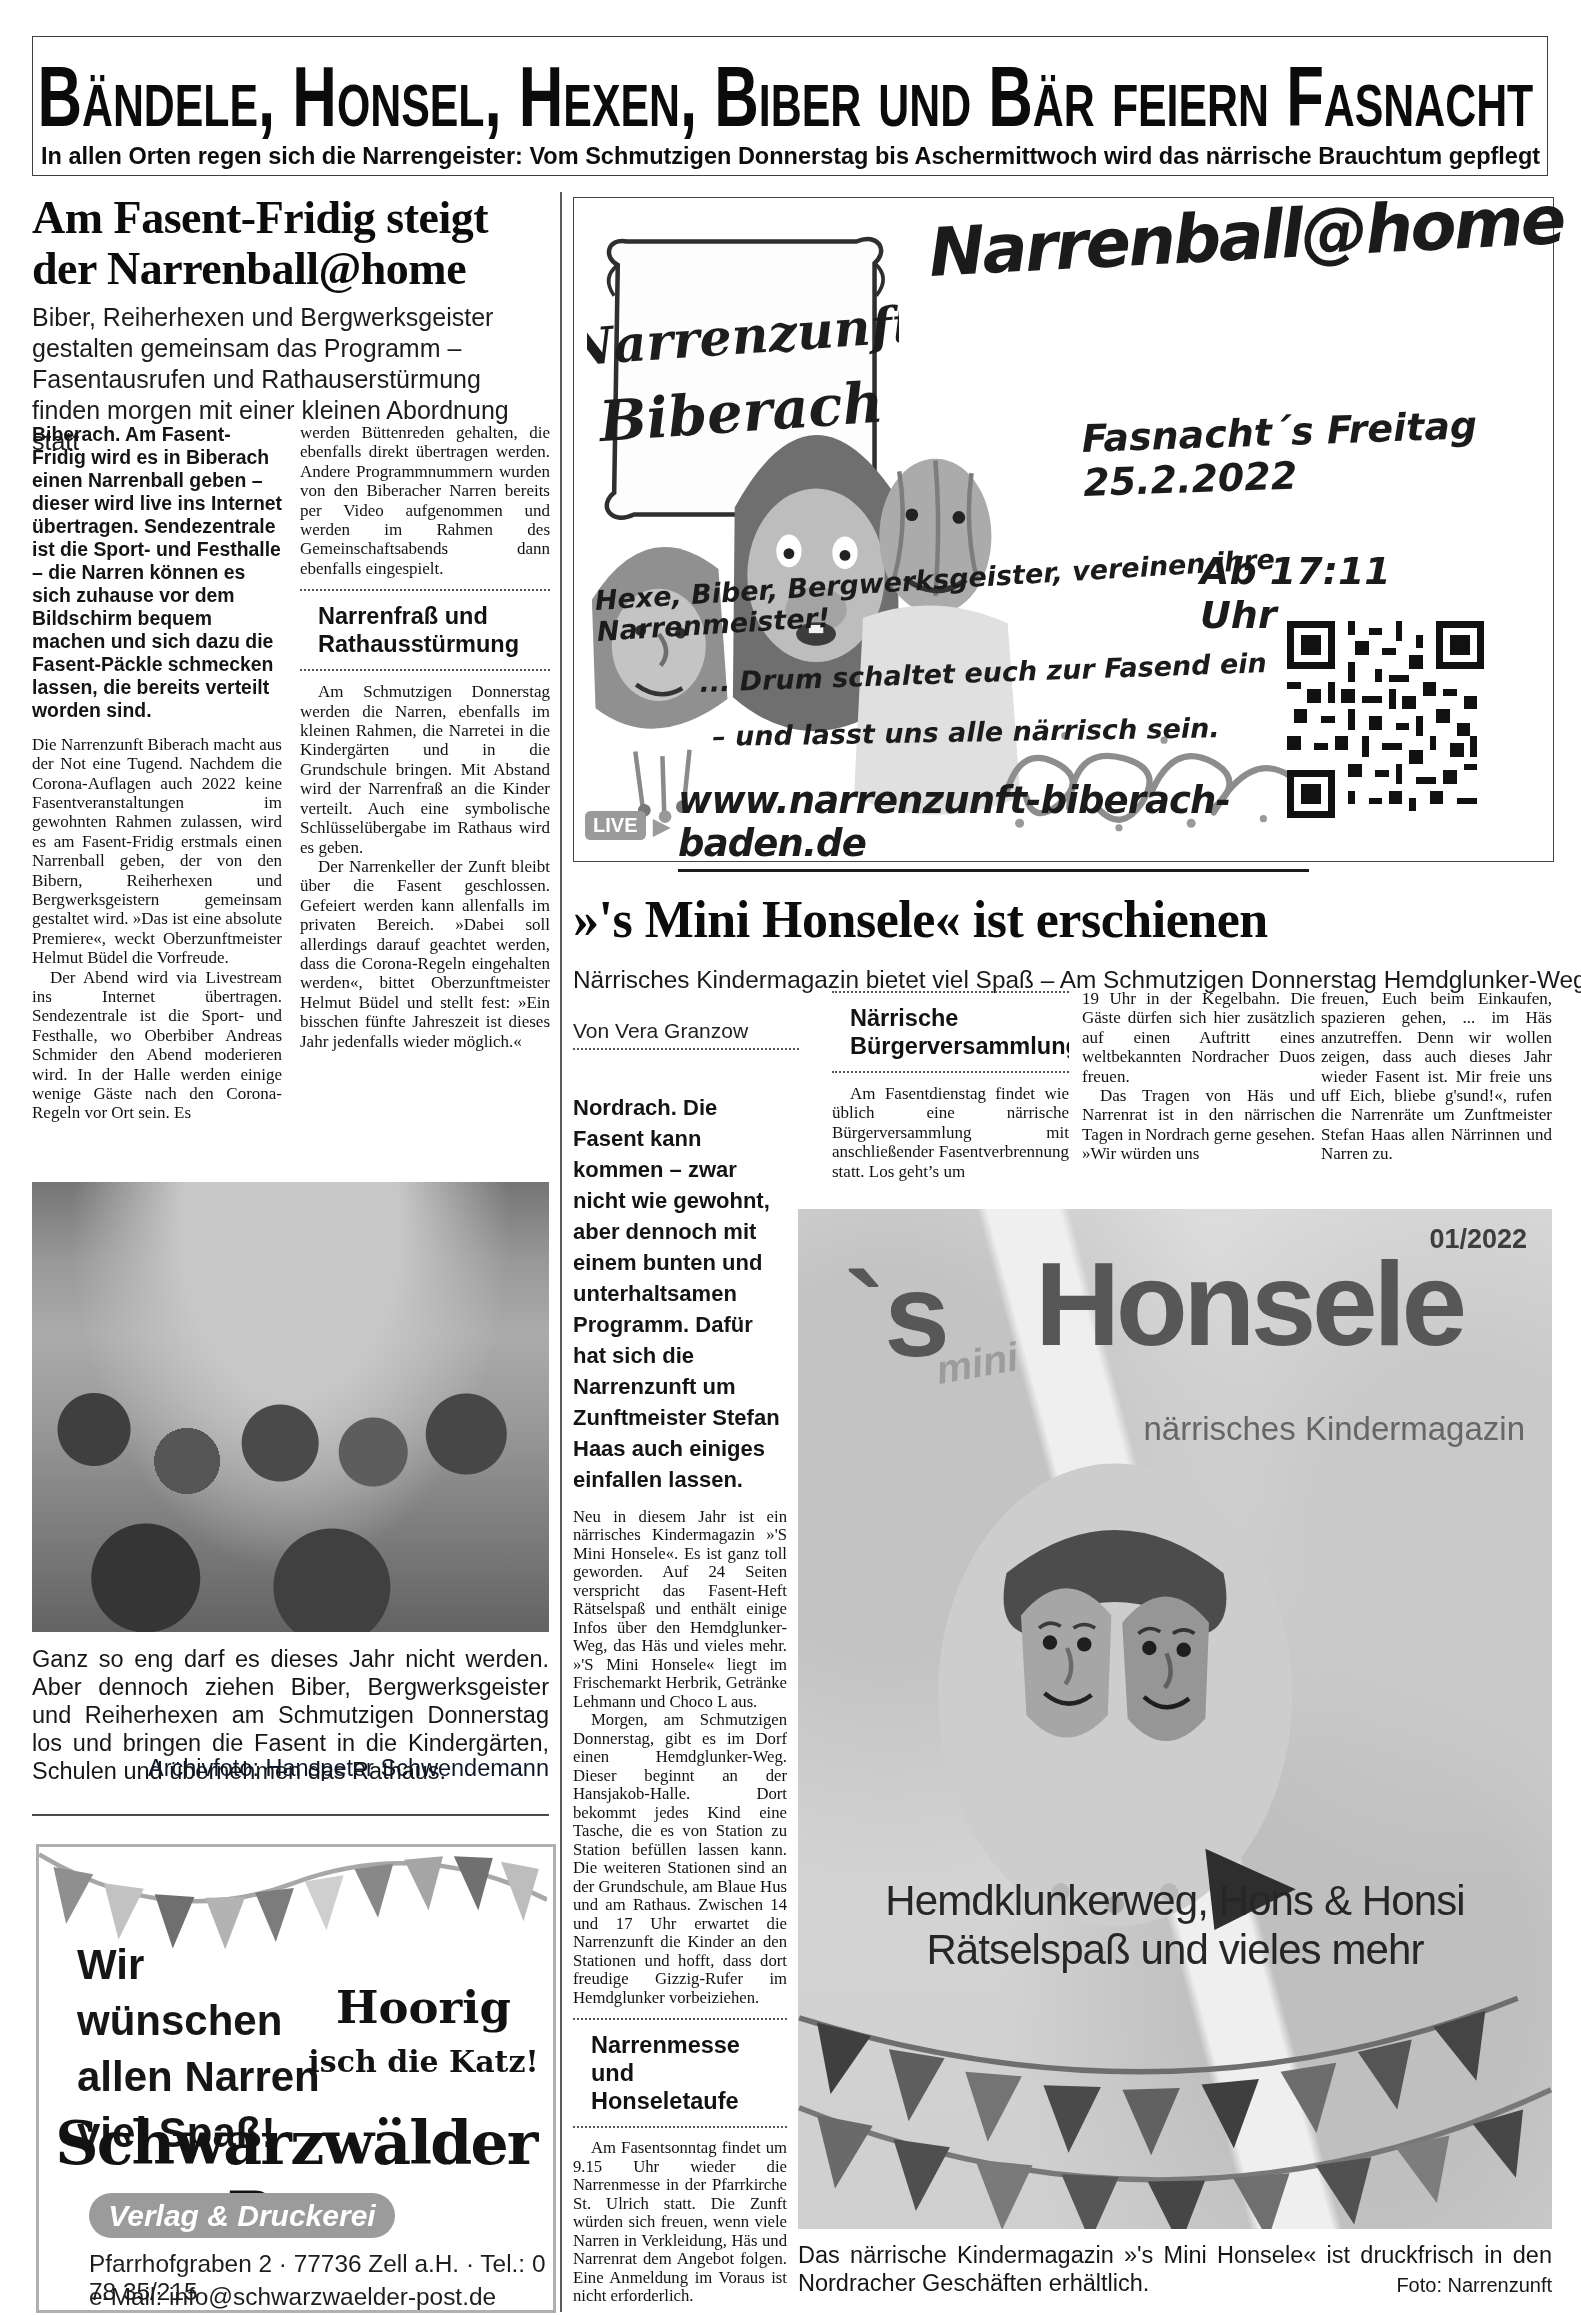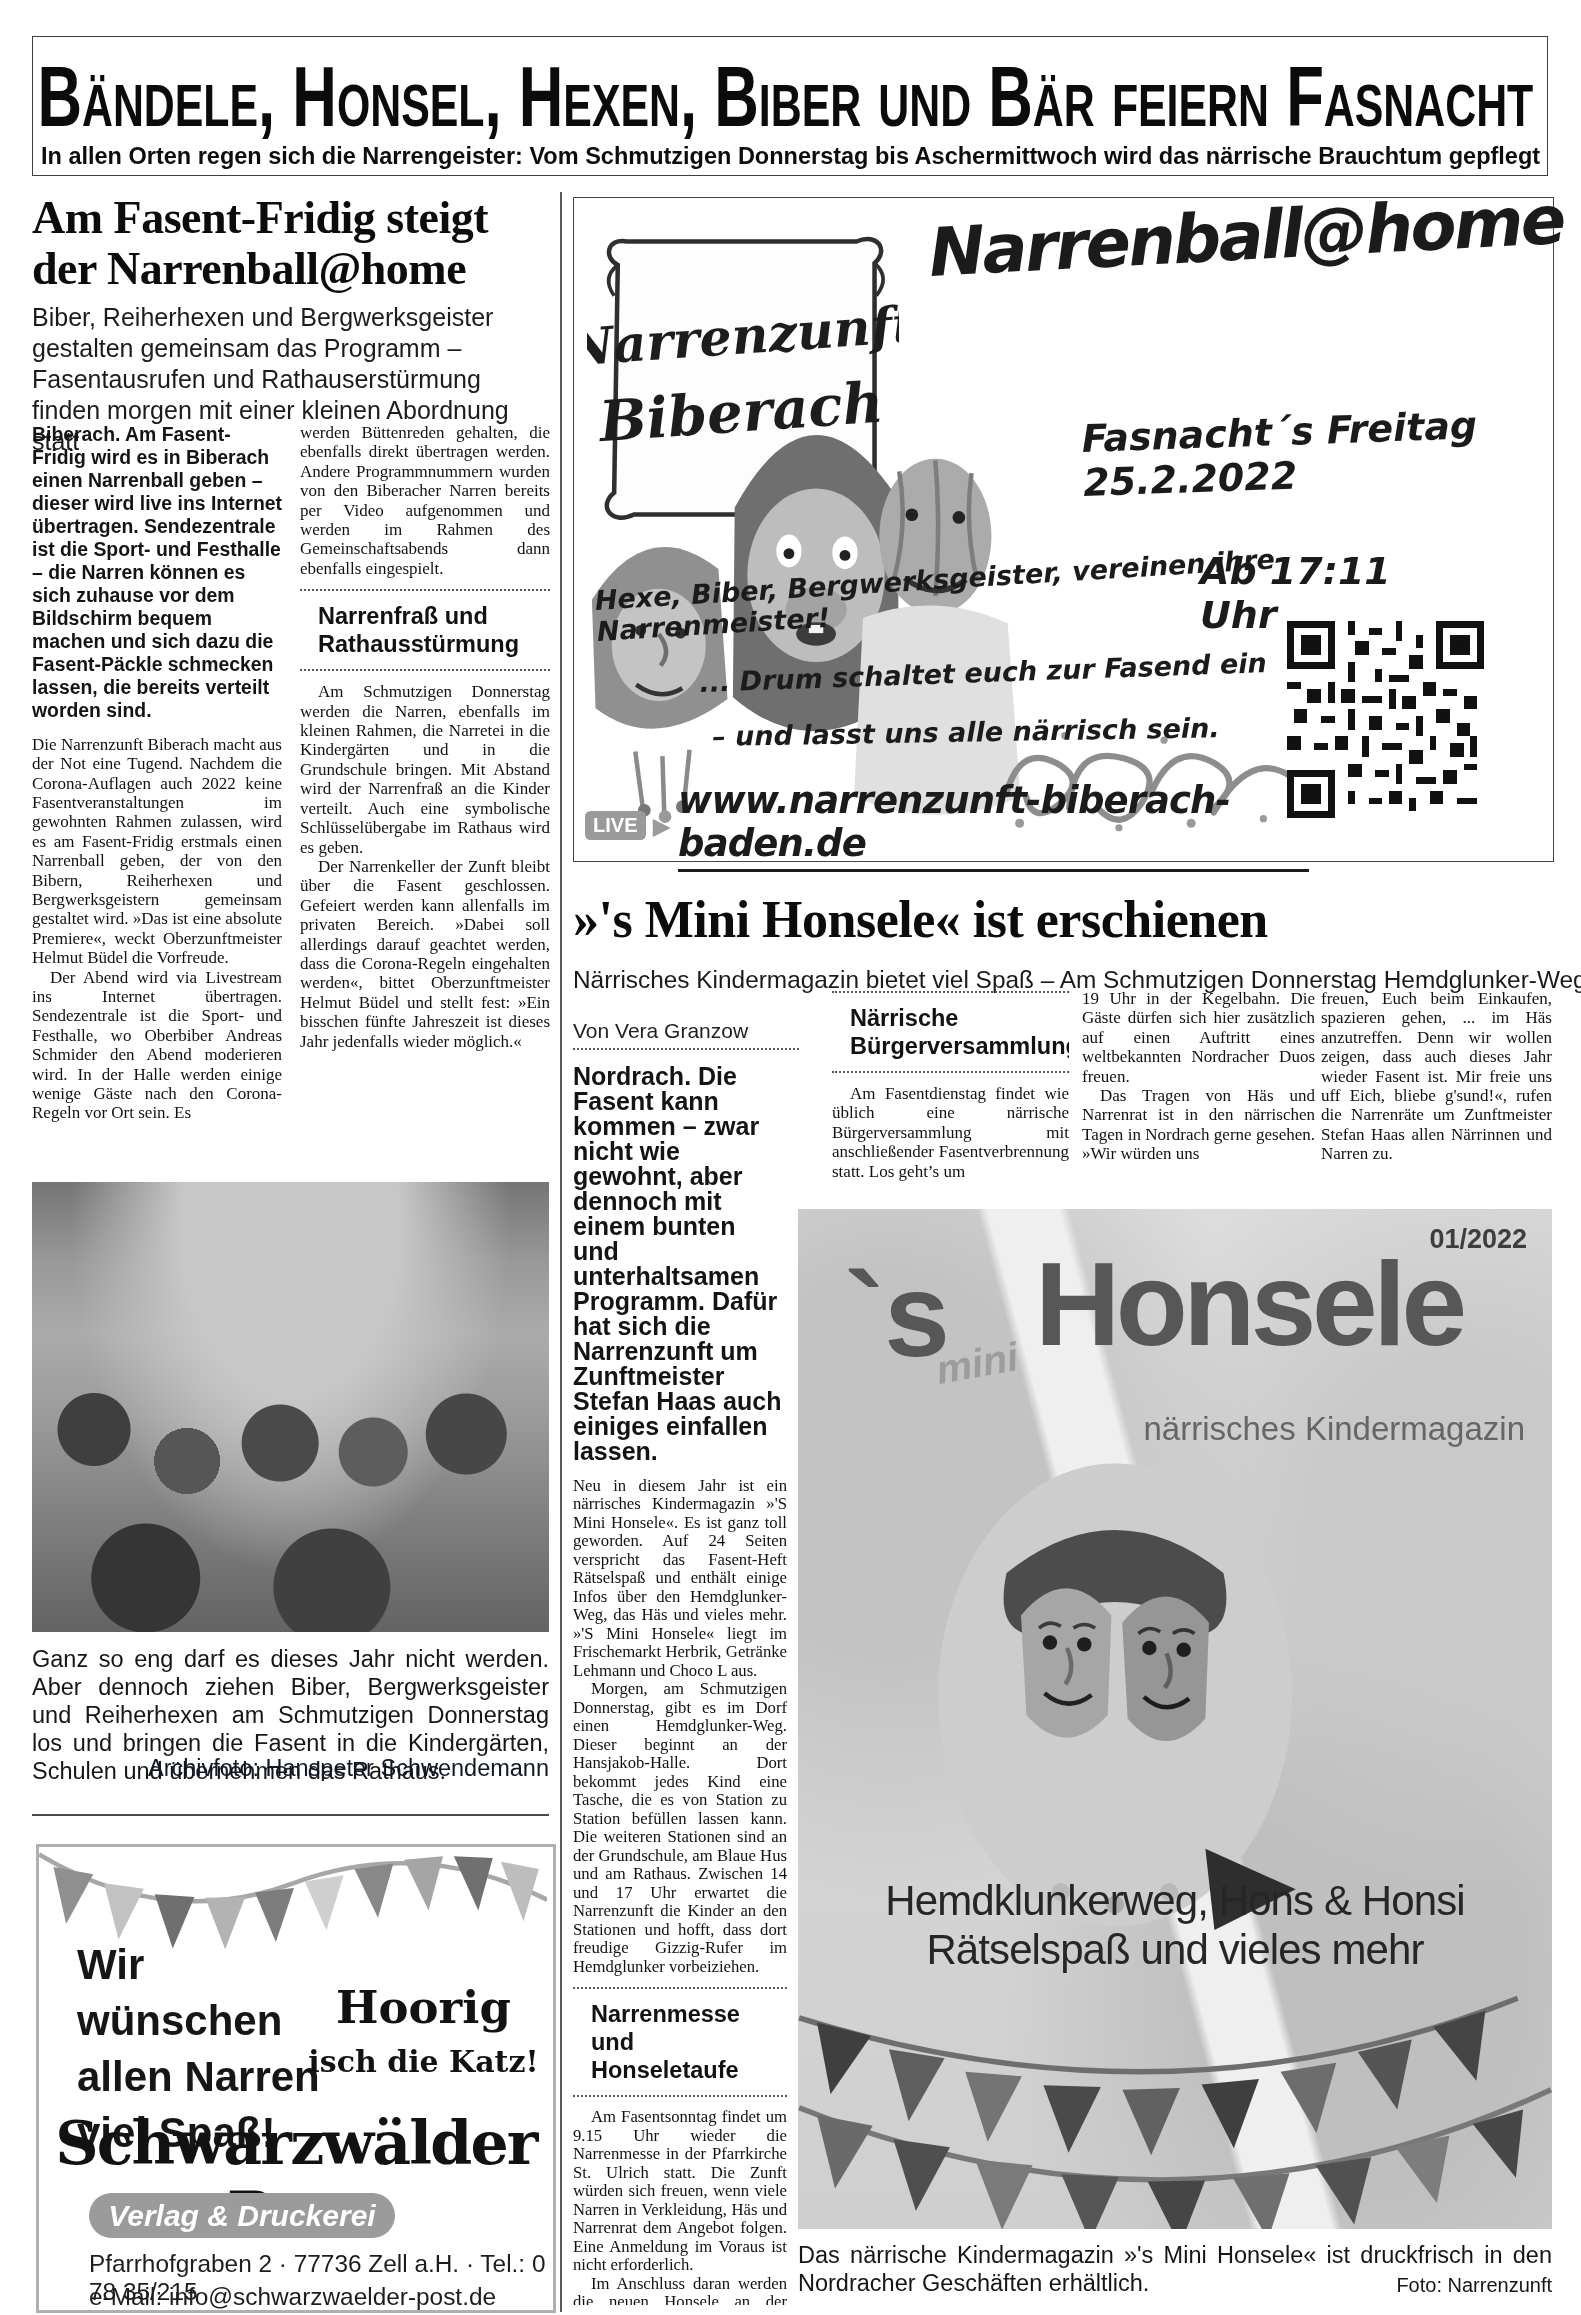--- a/index.html
+++ b/index.html
@@ -265,21 +265,21 @@
       </g>
     </svg>
   </div>
 
   <div class="abs art2-head">»'s Mini Honsele« ist erschienen</div>
   <div class="abs art2-sub">Närrisches Kindermagazin bietet viel Spaß – Am Schmutzigen Donnerstag Hemdglunker-Weg</div>
   <div class="abs byline">Von Vera Granzow</div>
   <div class="abs" style="left:573px;top:1048px;width:226px;border-top:2.7px dotted #555;"></div>
 
   <div class="abs newscol" style="left:573px;top:1064px;width:214px;height:1241px;font-size:16.7px;line-height:18.5px;">
-    <div class="lead" style="font-size:25px;line-height:25px;">Nordrach. Die Fasent kann kommen – zwar nicht wie gewohnt, aber dennoch mit einem bunten und unterhaltsamen Programm. Dafür hat sich die Narrenzunft um Zunftmeister Stefan Haas auch einiges einfallen lassen.</div>
+    <div class="lead" style="font-size:22px;line-height:31px;margin-top:28px;">Nordrach. Die Fasent kann kommen – zwar nicht wie gewohnt, aber dennoch mit einem bunten und unterhaltsamen Programm. Dafür hat sich die Narrenzunft um Zunftmeister Stefan Haas auch einiges einfallen lassen.</div>
     <p class="bodyp">Neu in diesem Jahr ist ein närrisches Kindermagazin »'S Mini Honsele«. Es ist ganz toll geworden. Auf 24 Seiten verspricht das Fasent-Heft Rätselspaß und enthält einige Infos über den Hemdglunker-Weg, das Häs und vieles mehr. »'S Mini Honsele« liegt im Frischemarkt Herbrik, Getränke Lehmann und Choco L aus.</p>
     <p class="bodyp ind">Morgen, am Schmutzigen Donnerstag, gibt es im Dorf einen Hemdglunker-Weg. Dieser beginnt an der Hansjakob-Halle. Dort bekommt jedes Kind eine Tasche, die es von Station zu Station befüllen lassen kann. Die weiteren Stationen sind an der Grundschule, am Blaue Hus und am Rathaus. Zwischen 14 und 17 Uhr erwartet die Narrenzunft die Kinder an den Stationen und hofft, dass dort freudige Gizzig-Rufer im Hemdglunker vorbeiziehen.</p>
     <div class="dotrule"></div>
     <div class="subhead">Narrenmesse und Honseletaufe</div>
     <div class="dotrule"></div>
     <p class="bodyp ind">Am Fasentsonntag findet um 9.15 Uhr wieder die Narrenmesse in der Pfarrkirche St. Ulrich statt. Die Zunft würden sich freuen, wenn viele Narren in Verkleidung, Häs und Narrenrat dem Angebot folgen. Eine Anmeldung im Voraus ist nicht erforderlich.</p>
     <p class="bodyp ind">Im Anschluss daran werden die neuen Honsele an der Hansjakob-Halle beim Narrenbaum getauft. Die Piratenkapelle wird die Aktion an diesem Tag musikalisch begleiten.</p>
   </div>
 
   <div class="abs newscol" style="left:832px;top:991px;width:237px;height:215px;">

